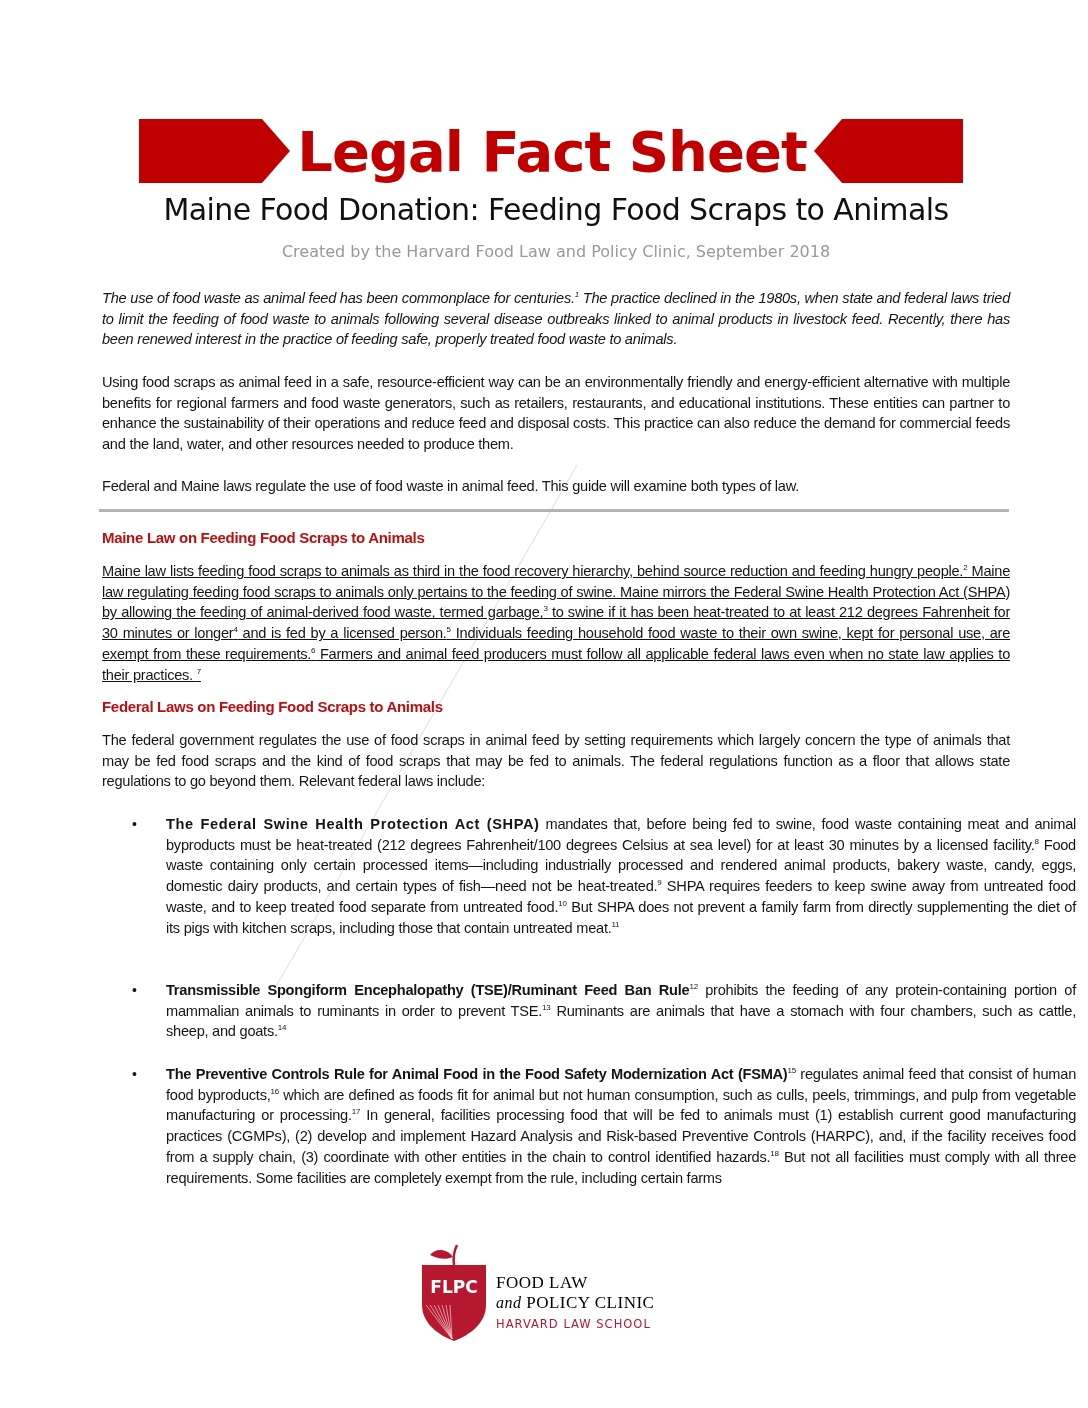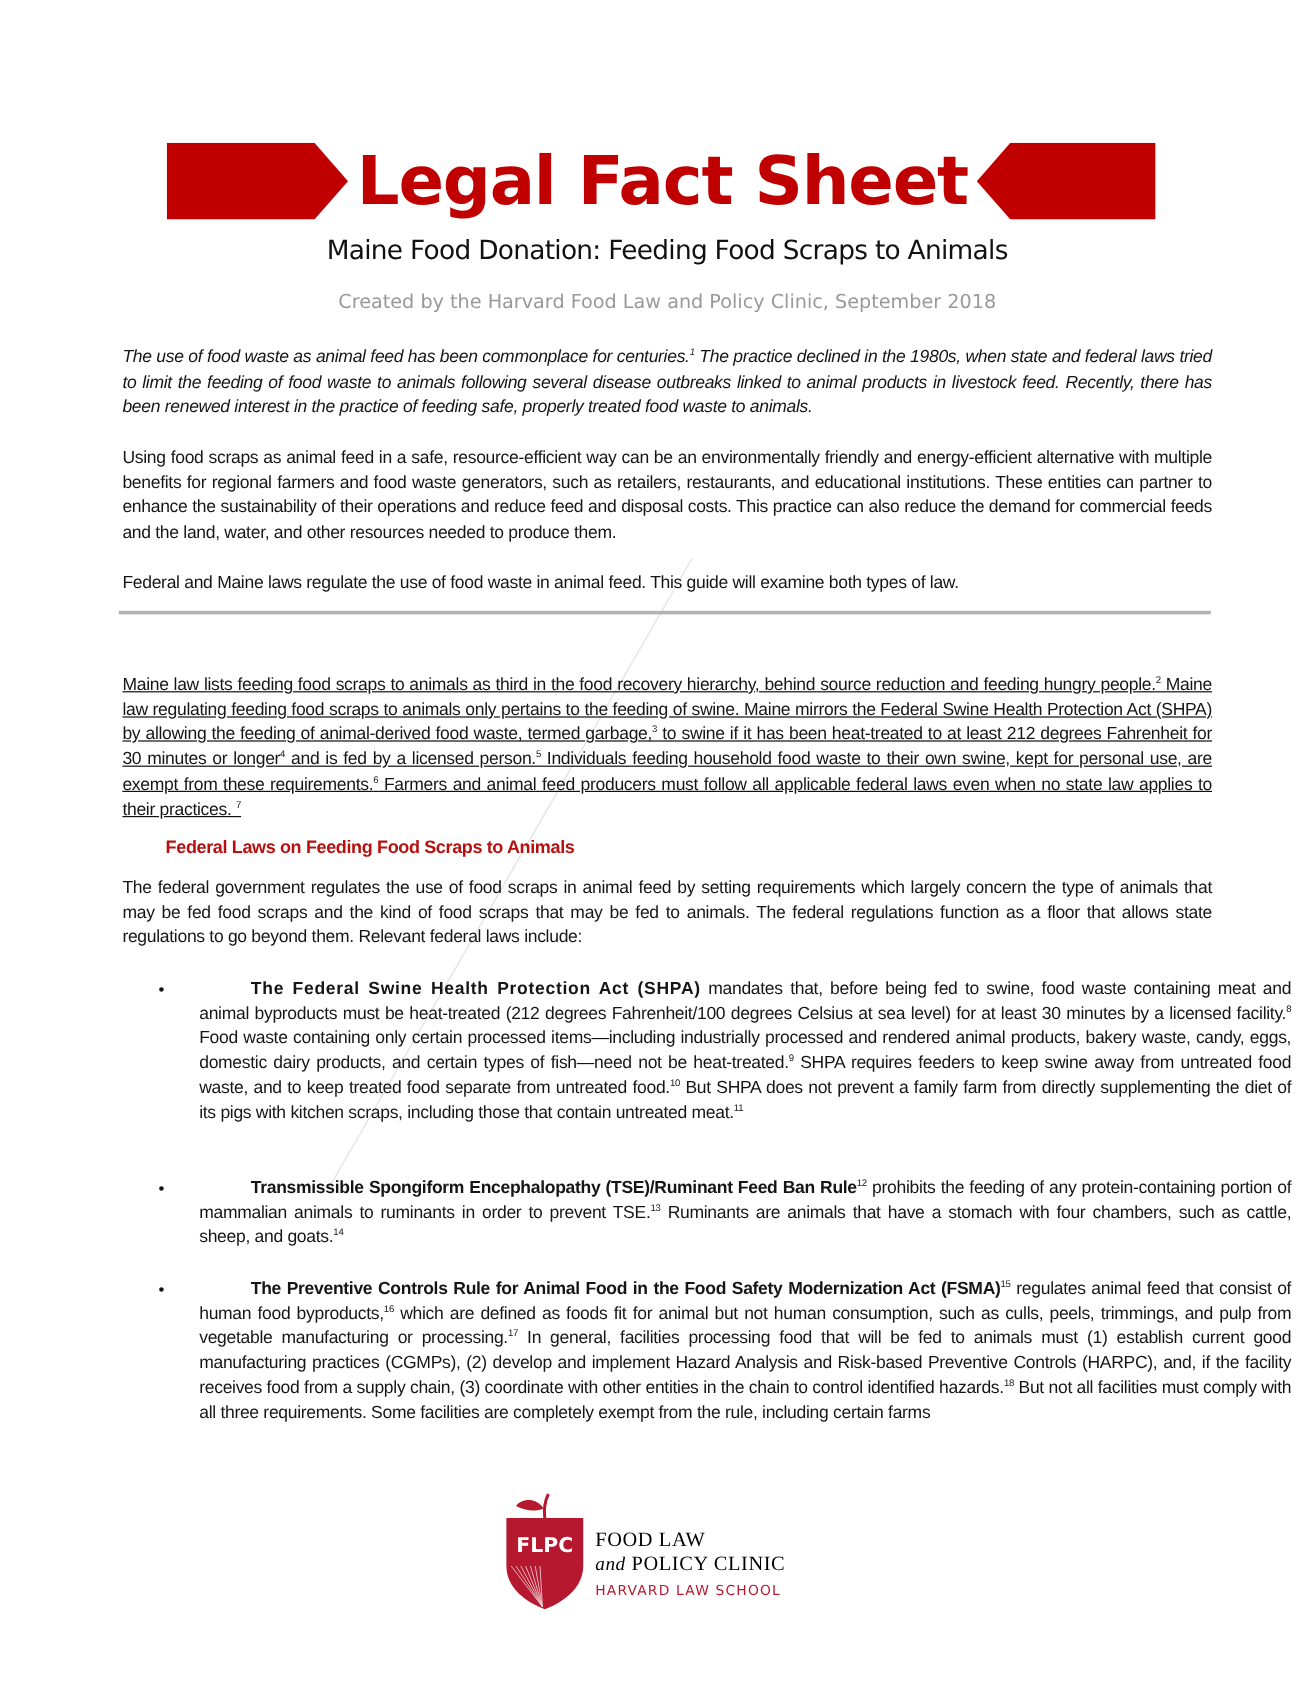--- a/index.html
+++ b/index.html
@@ -8,40 +8,40 @@
   .page { position: absolute; left: 12px; top: 0; width: 1088px; height: 1408px; }
 
   
   .banner-left, .banner-right { position: absolute; top: 119px; height: 64px; }
   .banner-left { left: 127px; width: 151px; }
   .banner-right { left: 802px; width: 149px; }
   .title { position: absolute; left: 280px; top: 116px; width: 520px; text-align: center;
            font-family: "DejaVu Sans", sans-serif; font-weight: bold; font-size: 56px;
            color: #c00000; letter-spacing: -1px; line-height: 72px; }
   .subtitle { position: absolute; left: 100px; top: 190px; width: 888px; text-align: center;
-              font-family: "DejaVu Sans", sans-serif; font-size: 22px; color: #111;
+              font-family: "DejaVu Sans", sans-serif; font-size: 30px; color: #111;
               letter-spacing: -0.6px; line-height: 40px; }
   .credit { position: absolute; left: 100px; top: 240px; width: 888px; text-align: center;
             font-family: "DejaVu Sans", sans-serif; font-size: 16px; color: #999;
             line-height: 24px; }
 
   
   .body-block { position: absolute; left: 90px; width: 908px; }
   p.para { margin: 0; font-size: 14.6px; line-height: 20.7px; text-align: justify;
            font-family: "Liberation Sans", sans-serif; letter-spacing: -0.25px; color: #151515; }
   sup { font-size: 8px; line-height: 0; vertical-align: super; }
   .sep { position: absolute; left: 87px; top: 509px; width: 910px; height: 3px; background: #b3b3b3; }
   h2.section { margin: 0; position: absolute; left: 90px; font-family: "Liberation Sans", sans-serif;
                font-weight: bold; font-size: 15px; color: #b80f0f; letter-spacing: -0.3px; line-height: 20px; }
 
   ul.laws { list-style: none; margin: 0; padding: 0; position: absolute; left: 90px; width: 910px; }
   ul.laws li { position: relative; padding-left: 64px; margin: 0; }
   ul.laws li .bullet { position: absolute; left: 30px; top: 0; font-size: 14px; line-height: 20.7px; }
   ul.laws li p.para { margin: 0; }
-  .law-title { font-weight: bold; margin-left: 43px; }
+  .law-title { font-weight: bold; }
   .law-title.spaced { letter-spacing: 0.6px; }
 
   .watermark { position: absolute; left: 0; top: 0; width: 1088px; height: 1408px; pointer-events: none; }
 
   
   .logo { position: absolute; left: 404px; top: 1243px; width: 280px; height: 100px; }
   .logo-shield { position: absolute; left: 0; top: 0; width: 76px; height: 100px; }
   .logo-text { position: absolute; left: 80px; top: 30px; }
   .logo-line1, .logo-line2 { font-family: "Liberation Serif", serif; font-size: 17px; color: #000000;
                              letter-spacing: 0.5px; line-height: 20px; white-space: nowrap; }
@@ -73,25 +73,26 @@
   </div>
   <div class="body-block" style="top:372px;">
     <p class="para">Using food scraps as animal feed in a safe, resource-efficient way can be an environmentally friendly and energy-efficient alternative with multiple benefits for regional farmers and food waste generators, such as retailers, restaurants, and educational institutions. These entities can partner to enhance the sustainability of their operations and reduce feed and disposal costs. This practice can also reduce the demand for commercial feeds and the land, water, and other resources needed to produce them.</p>
   </div>
   <div class="body-block" style="top:476px;">
     <p class="para">Federal and Maine laws regulate the use of food waste in animal feed. This guide will examine both types of law.</p>
   </div>
 
   <div class="sep"></div>
 
+  <h2 class="section" style="top:528px;">Maine Law on Feeding Food Scraps to Animals</h2>
   <div class="body-block" style="top:561px;text-decoration:underline;">
     <p class="para">Maine law lists feeding food scraps to animals as third in the food recovery hierarchy, behind source reduction and feeding hungry people.<sup>2</sup> Maine law regulating feeding food scraps to animals only pertains to the feeding of swine. Maine mirrors the Federal Swine Health Protection Act (SHPA) by allowing the feeding of animal-derived food waste, termed garbage,<sup>3</sup> to swine if it has been heat-treated to at least 212 degrees Fahrenheit for 30 minutes or longer<sup>4</sup> and is fed by a licensed person.<sup>5</sup> Individuals feeding household food waste to their own swine, kept for personal use, are exempt from these requirements.<sup>6</sup> Farmers and animal feed producers must follow all applicable federal laws even when no state law applies to their practices. <sup>7</sup></p>
   </div>
 
-  <h2 class="section" style="top:697px;margin-left:36px;">Federal Laws on Feeding Food Scraps to Animals</h2>
+  <h2 class="section" style="top:697px;">Federal Laws on Feeding Food Scraps to Animals</h2>
   <div class="body-block" style="top:730px;">
     <p class="para">The federal government regulates the use of food scraps in animal feed by setting requirements which largely concern the type of animals that may be fed food scraps and the kind of food scraps that may be fed to animals. The federal regulations function as a floor that allows state regulations to go beyond them. Relevant federal laws include:</p>
   </div>
 
   <ul class="laws">
     <li style="position:absolute; top:814px; width:910px; left:0;">
       <span class="bullet">•</span>
       <p class="para"><span class="law-title spaced">The Federal Swine Health Protection Act (SHPA)</span><span> mandates that, before being fed to swine, food waste containing meat and animal byproducts must be heat-treated (212 degrees Fahrenheit/100 degrees Celsius at sea level) for at least 30 minutes by a licensed facility.<sup>8</sup> Food waste containing only certain processed items—including industrially processed and rendered animal products, bakery waste, candy, eggs, domestic dairy products, and certain types of fish—need not be heat-treated.<sup>9</sup> SHPA requires feeders to keep swine away from untreated food waste, and to keep treated food separate from untreated food.<sup>10</sup> But SHPA does not prevent a family farm from directly supplementing the diet of its pigs with kitchen scraps, including those that contain untreated meat.<sup>11</sup></span></p>
     </li>
     <li style="position:absolute; top:980px; width:910px; left:0;">

